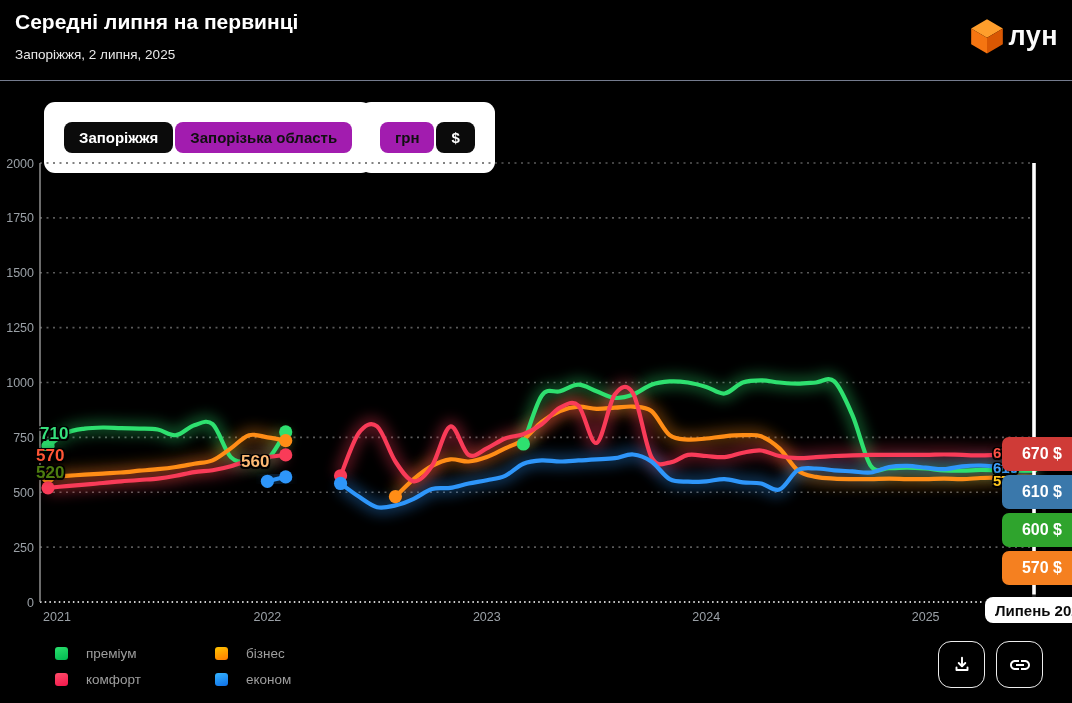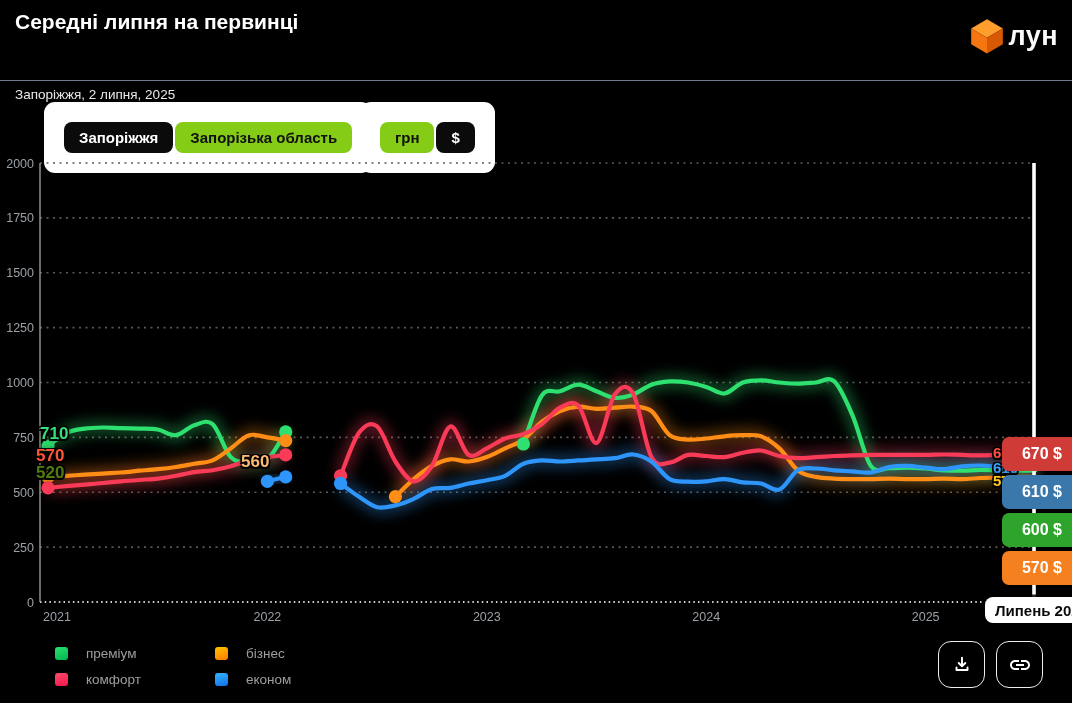--- a/index.html
+++ b/index.html
@@ -3,27 +3,27 @@
 <meta charset="utf-8">
 <style>
   html,body{margin:0;padding:0;}
   body{
     position:relative;width:1072px;height:703px;overflow:hidden;
     background:#000;font-family:"Liberation Sans",sans-serif;
     -webkit-font-smoothing:antialiased;
   }
   
   .hdr-title{position:absolute;left:15px;top:10px;font-size:21px;font-weight:700;color:#fff;}
-  .hdr-sub{position:absolute;left:15px;top:47px;font-size:13.5px;color:#e9e9e9;margin-top:40px;}
+  .hdr-sub{position:absolute;left:15px;top:47px;font-size:13.5px;color:#e9e9e9;}
   .logo{position:absolute;right:14px;top:16px;display:flex;align-items:center;gap:1px;}
   .logo-text{font-size:27px;font-weight:700;color:#fafafa;line-height:1;letter-spacing:.5px;}
   .separator{position:absolute;left:0;top:80px;width:100%;height:1px;background:#747b8e;}
   
   .seg-control{position:absolute;top:102px;display:flex;align-items:center;background:#fff;border-radius:11px;padding:20px;gap:2px;}
-  .seg{border-radius:8px;padding:7px 15px;font-size:15px;font-weight:600;color:#101010;cursor:pointer;white-space:nowrap;background:#84cc16;border:none;font-family:"Liberation Sans",sans-serif;}
+  .seg{border-radius:8px;padding:7px 15px;font-size:15px;font-weight:600;color:#101010;cursor:pointer;white-space:nowrap;background:#a21caf;border:none;font-family:"Liberation Sans",sans-serif;}
   .seg.active{background:#0b0b0b;color:#fff;}
   #city-toggle{left:44px;}
   #currency-toggle{left:360px;}
   
   #chart-svg{position:absolute;left:0;top:0;}
   .pt-label{
     position:absolute;font-weight:700;font-size:17px;line-height:1;z-index:4;
     text-shadow:-1.5px -1.5px 0 #000,1.5px -1.5px 0 #000,-1.5px 1.5px 0 #000,1.5px 1.5px 0 #000,0 0 6px rgba(0,0,0,.95);
   }
   .badge{

